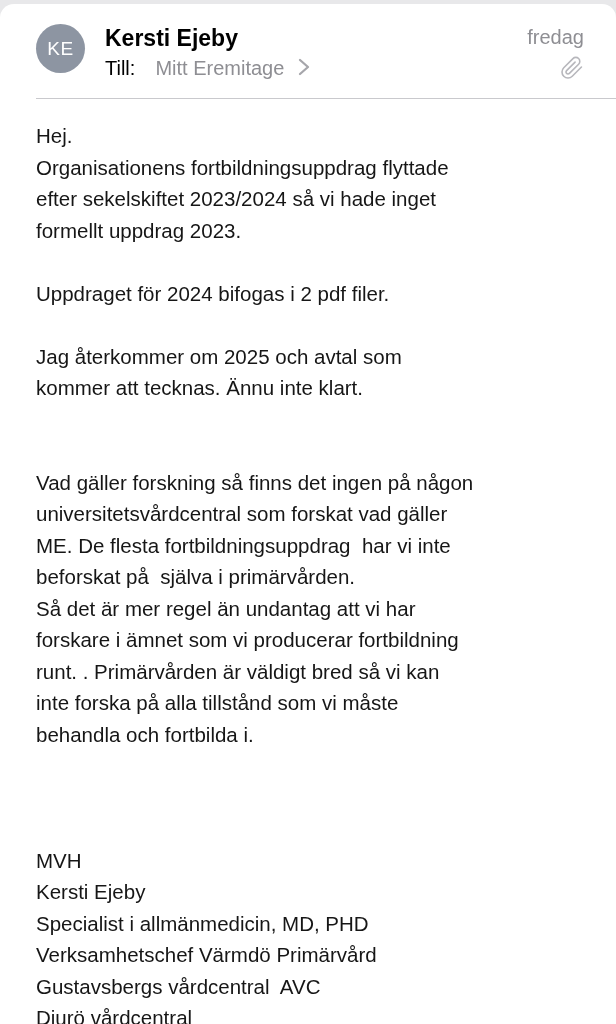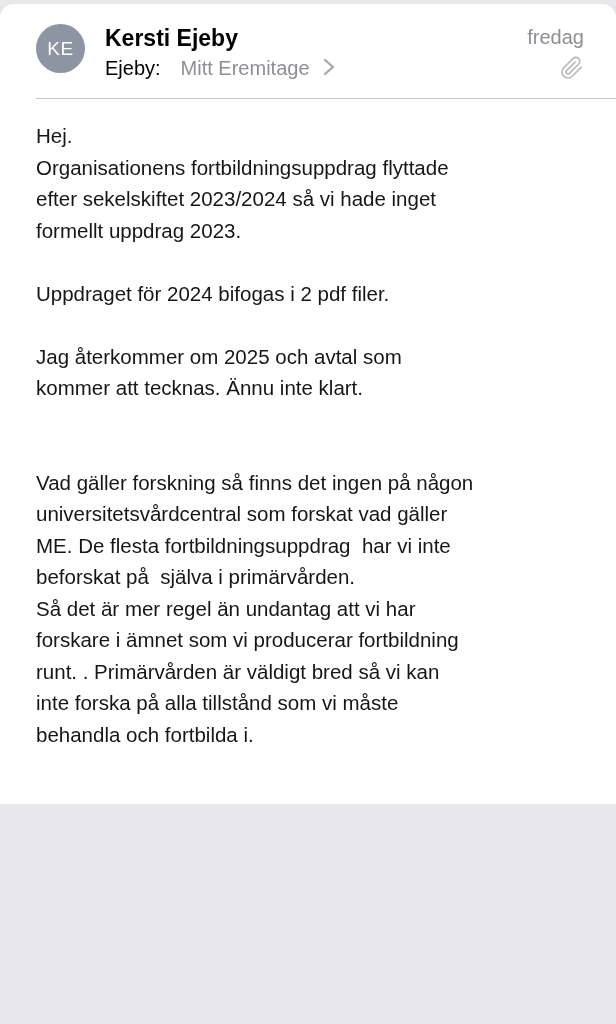--- a/index.html
+++ b/index.html
@@ -4,21 +4,21 @@
 <style>
   html, body {
     margin: 0;
     padding: 0;
     background: #e8e8ea;
     font-family: "Liberation Sans", "DejaVu Sans", sans-serif;
   }
   .page {
     position: relative;
     width: 616px;
-    height: 804px;
+    height: 1024px;
     overflow: hidden;
     background: #e8e8ea;
   }
   .card {
     position: absolute;
     top: 4px;
     left: 0;
     width: 616px;
     height: 1020px;
     background: #ffffff;
@@ -109,21 +109,21 @@
 
     <div class="msg-header">
 
       <div class="avatar">
         <span>KE</span>
       </div>
 
       <div class="sender-block">
         <div class="sender-name">Kersti Ejeby</div>
         <div class="to-row">
-          <span class="to-label">Ejeby:</span><span class="to-name">Mitt Eremitage</span>
+          <span class="to-label">Till:</span><span class="to-name">Mitt Eremitage</span>
           <span class="chevron">
             <svg width="13" height="20" viewBox="0 0 13 20" fill="none" stroke="#a6a6ab" stroke-width="2.3" stroke-linecap="round" stroke-linejoin="round">
               <polyline points="3,3 11,10 3,17"></polyline>
             </svg>
           </span>
         </div>
       </div>
 
       <div class="meta">
         <div class="date-label">fredag</div>

